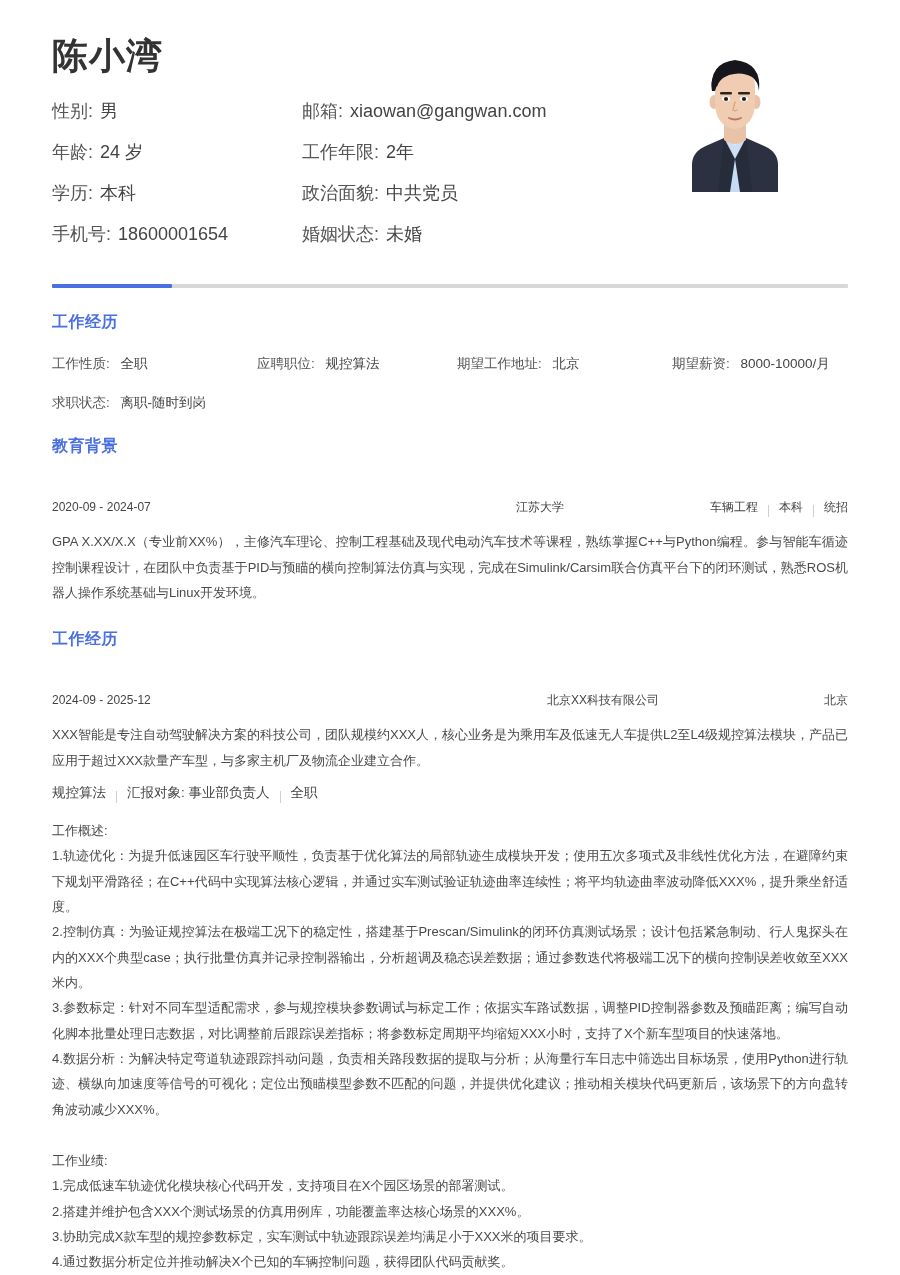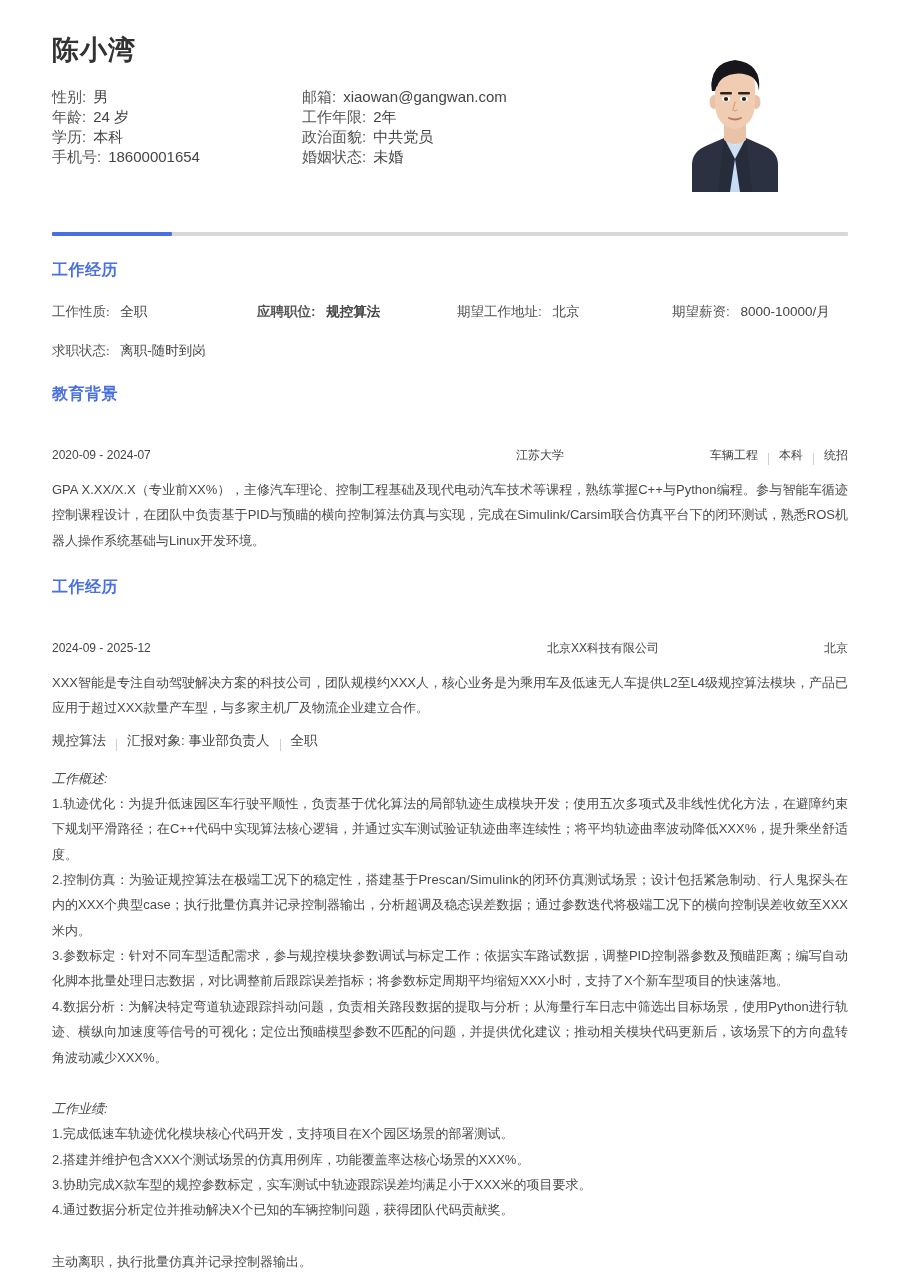--- a/index.html
+++ b/index.html
@@ -21,32 +21,32 @@
     position: relative;
   }
 
   
   .header {
     position: relative;
     padding-top: 34px;
     min-height: 160px;
   }
   .name {
-    font-size: 27px;
+    font-size: 36px;
     font-weight: bold;
     color: #333333;
     letter-spacing: 1px;
     margin: 0 0 22px 0;
     line-height: 1.2;
   }
   .info-grid {
     display: grid;
     grid-template-columns: 250px auto;
-    row-gap: 1px;
-    font-size: 15px;
+    row-gap: 17px;
+    font-size: 18px;
     color: #4a4a4a;
   }
   .info-cell {
     display: flex;
     align-items: baseline;
     white-space: nowrap;
   }
   .info-label {
     color: #555555;
   }
@@ -97,22 +97,22 @@
   
   .intent-row {
     display: flex;
     font-size: 13.5px;
     color: #4a4a4a;
     margin-bottom: 21px;
   }
   .intent-item { white-space: nowrap; }
   .intent-item .k { color: #555555; }
   .intent-item .v { color: #444444; margin-left: 7px; }
-  .intent-c1 { width: 205px; font-family: Liberation Serif, serif; }
-  .intent-c2 { width: 200px; font-weight: bold; }
+  .intent-c1 { width: 205px; }
+  .intent-c2 { width: 200px; }
   .intent-c3 { width: 215px; }
   .intent-c4 { flex: 1; }
 
   
   .entry { margin-bottom: 6px; }
   .entry-head {
     display: flex;
     align-items: baseline;
     font-size: 12px;
     color: #4a4a4a;
@@ -144,21 +144,21 @@
   }
 
   .para {
     font-size: 13px;
     line-height: 1.95;
     color: #4a4a4a;
     margin: 0 0 10px 0;
     text-align: justify;
     white-space: pre-line;
   }
-  .para.tight { margin-bottom: 0; font-style: italic; }
+  .para.tight { margin-bottom: 0; }
   .gap { height: 16px; }
 </style>
 </head>
 <body>
 
 <div class="page">
 
   <div class="header">
     <h1 class="name">陈小湾</h1>
 

